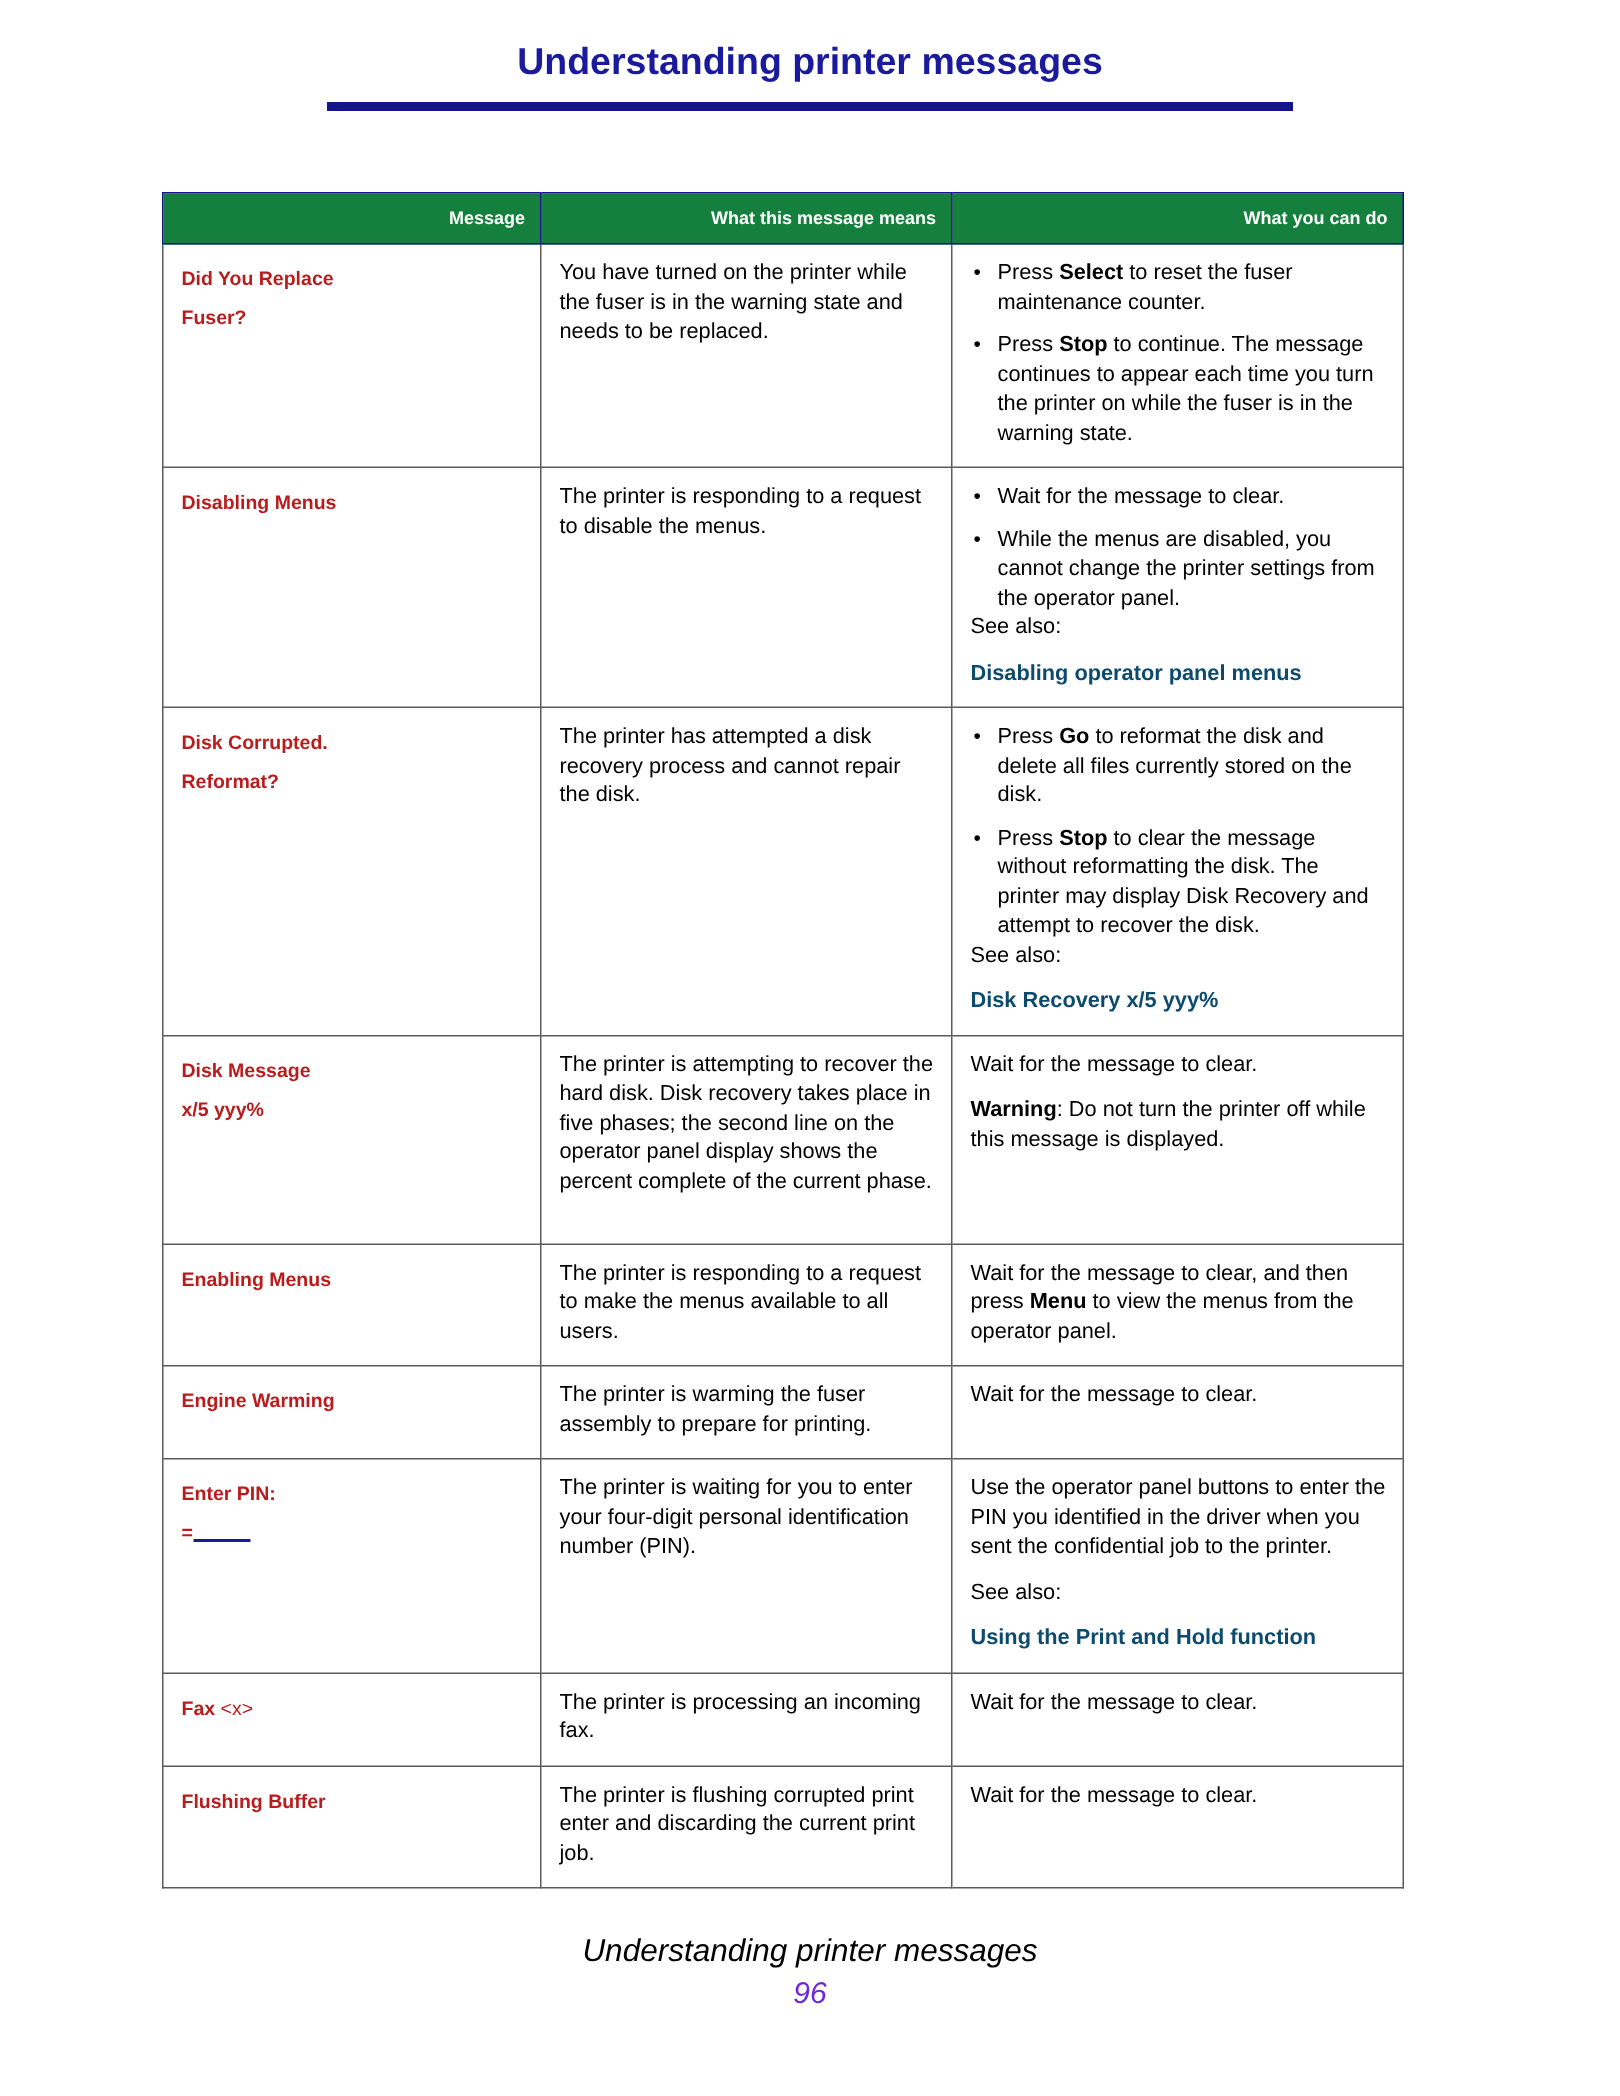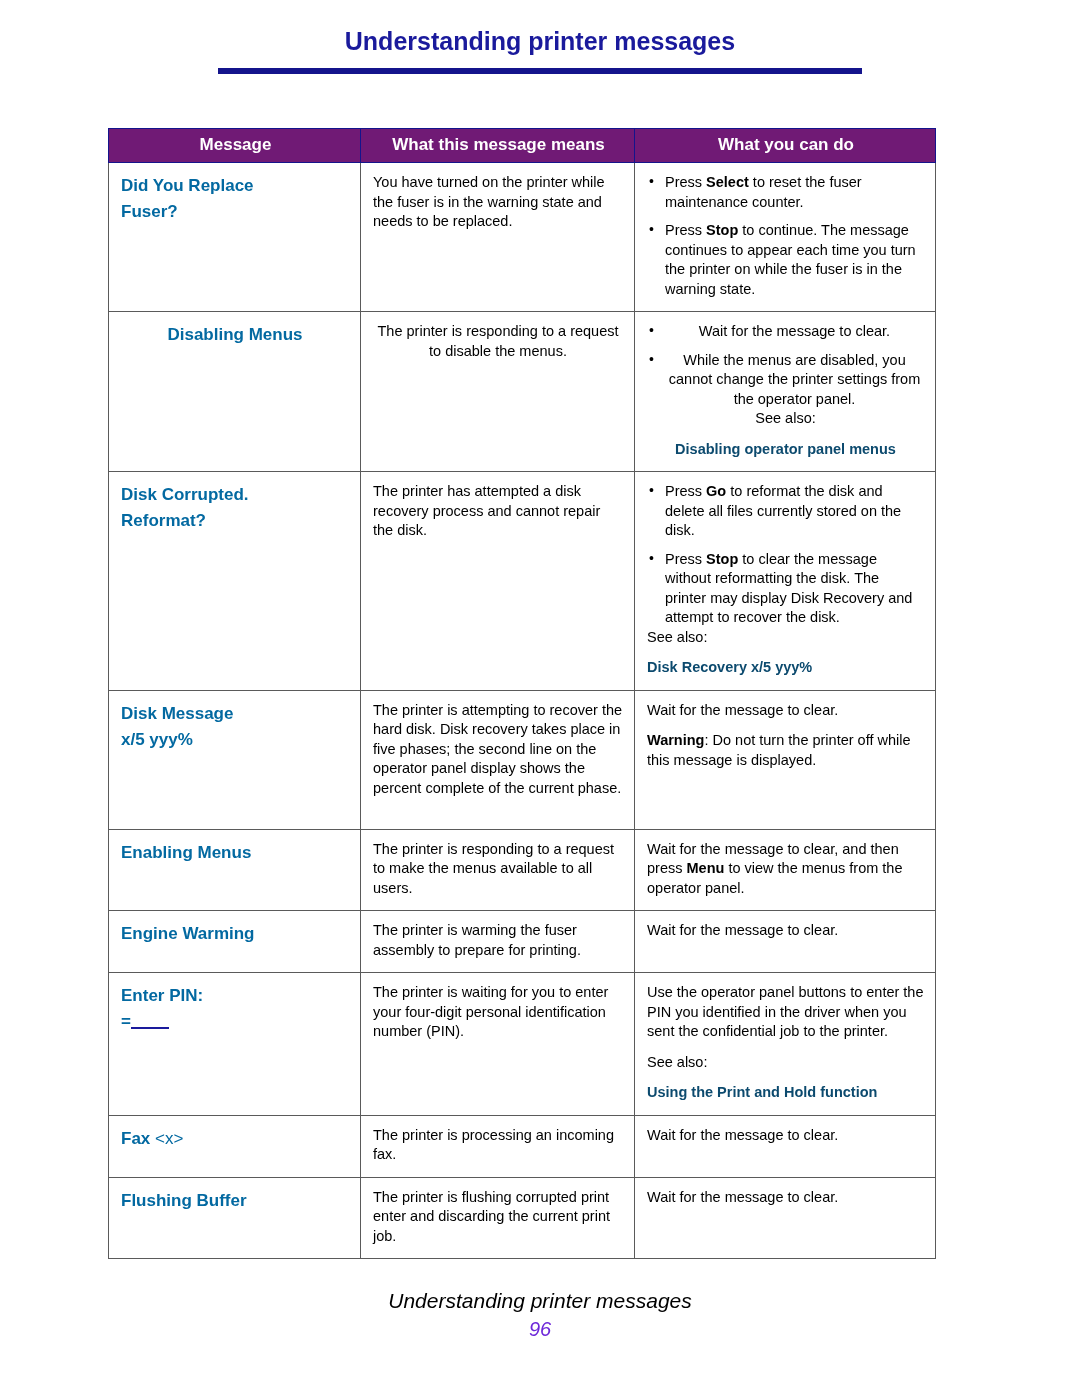--- a/index.html
+++ b/index.html
@@ -55,39 +55,39 @@
   .msg-table col.c3 { width: 301px; }
 
   .msg-table th,
   .msg-table td {
     border: 1px solid #5a5a5a;
     vertical-align: top;
     padding: 0;
   }
 
   .msg-table thead th {
-    background: #701a75;
+    background: #15803d;
     border: 1px solid #14148c;
     color: #ffffff;
-    font-size: 17px;
-    font-weight: bold;
-    text-align: center;
+    font-size: 12px;
+    font-weight: bold;
+    text-align: right;
     padding: 7px 10px 8px 12px;
     line-height: 18px;
   }
 
   .cell-inner {
     padding: 10px 11px 12px 12px;
   }
 
   
   .msg-name {
-    color: #0369a1;
-    font-weight: bold;
-    font-size: 17px;
+    color: #b91c1c;
+    font-weight: bold;
+    font-size: 13px;
     line-height: 26px;
   }
   .msg-name .sub {
     display: block;
   }
   .msg-name .light {
     font-weight: normal;
   }
   .pin-blank {
     display: inline-block;
@@ -202,21 +202,21 @@
         </td>
         <td>
           <div class="cell-inner body-text">
             <ul class="bullets">
               <li>Press <b>Select</b> to reset the fuser maintenance counter.</li>
               <li>Press <b>Stop</b> to continue. The message continues to appear each time you turn the printer on while the fuser is in the warning state.</li>
             </ul>
           </div>
         </td>
       </tr>
-      <tr style="height: 150px; text-align: center;">
+      <tr style="height: 150px;">
         <td>
           <div class="cell-inner">
             <div class="msg-name"><span>Disabling Menus</span></div>
           </div>
         </td>
         <td>
           <div class="cell-inner body-text">
             <p>The printer is responding to a request to disable the menus.</p>
           </div>
         </td>

